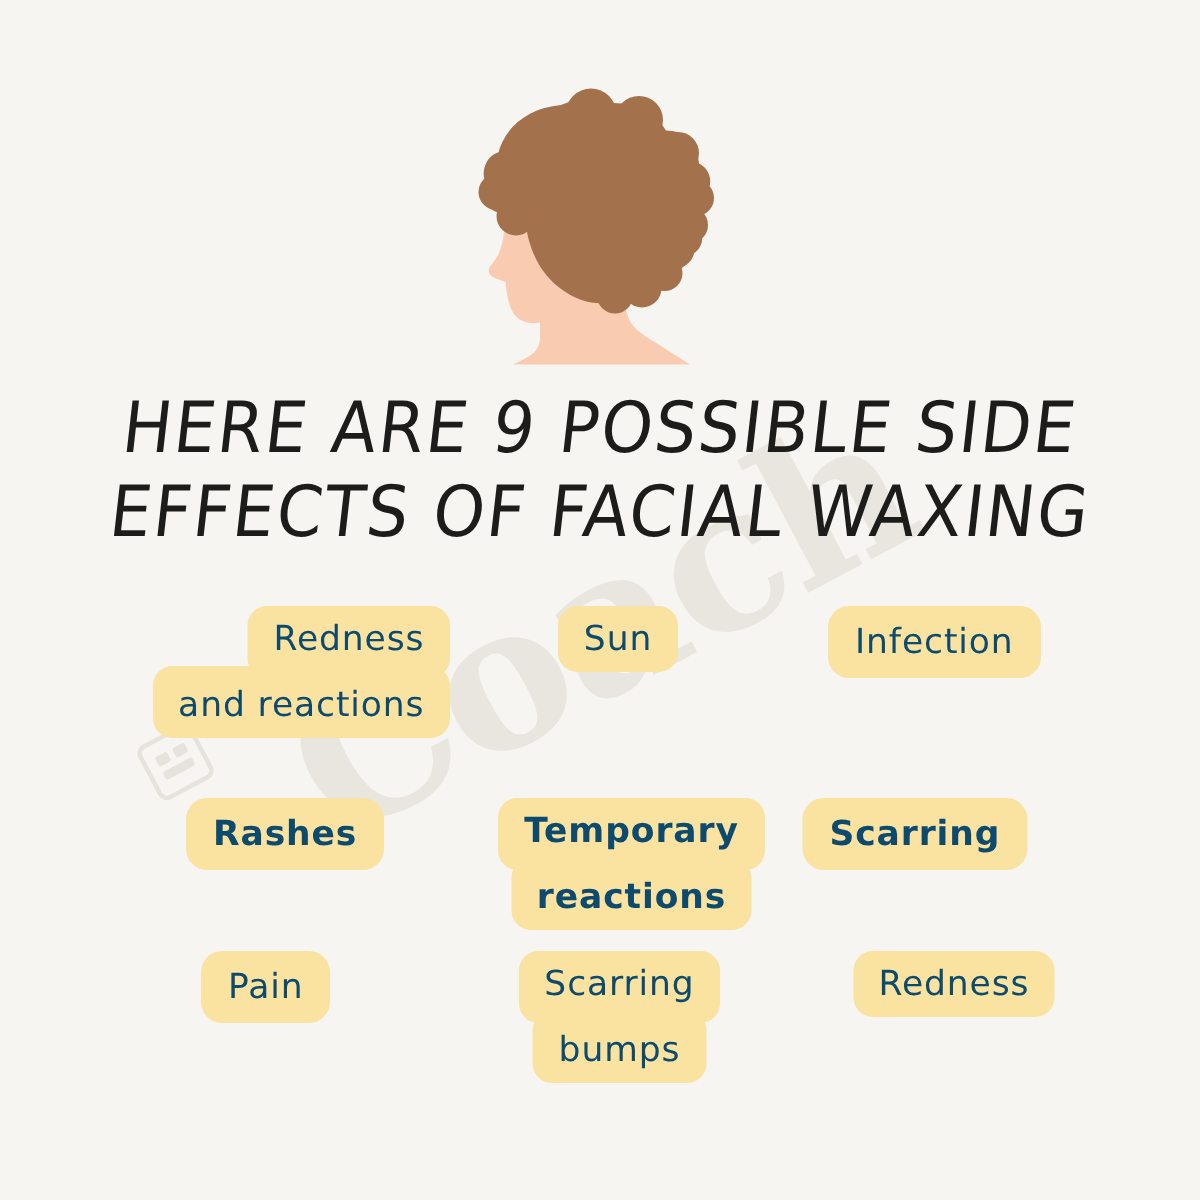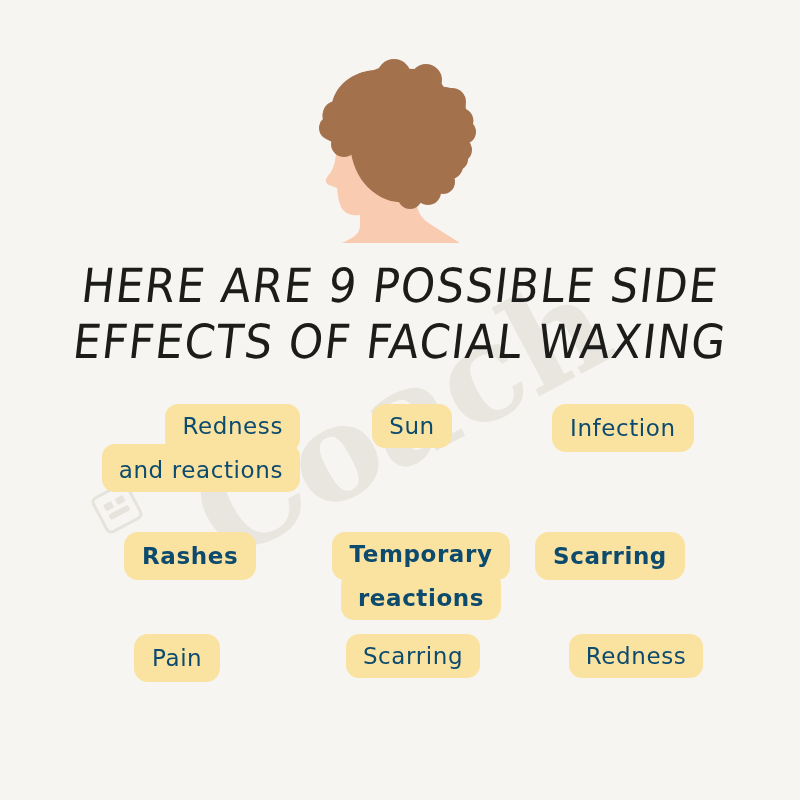--- a/index.html
+++ b/index.html
@@ -280,20 +280,21 @@
       <div class="tag-row row-b">
         <div class="tag align-center" id="tag-allergic">
           <span class="tag-line">Temporary</span>
           <span class="tag-line">reactions</span>
         </div>
       </div>
 
       <div class="tag-row row-c">
         <div class="tag align-center" id="tag-temp">
           <span class="tag-line">Scarring</span>
+          <span class="tag-line">bumps</span>
         </div>
       </div>
 
     </div>
 
     <div class="tag-col" id="tag-col-3">
 
       <div class="tag-row row-a">
         <div class="tag align-left" id="tag-infection">
           <span class="tag-line single">Infection</span>

